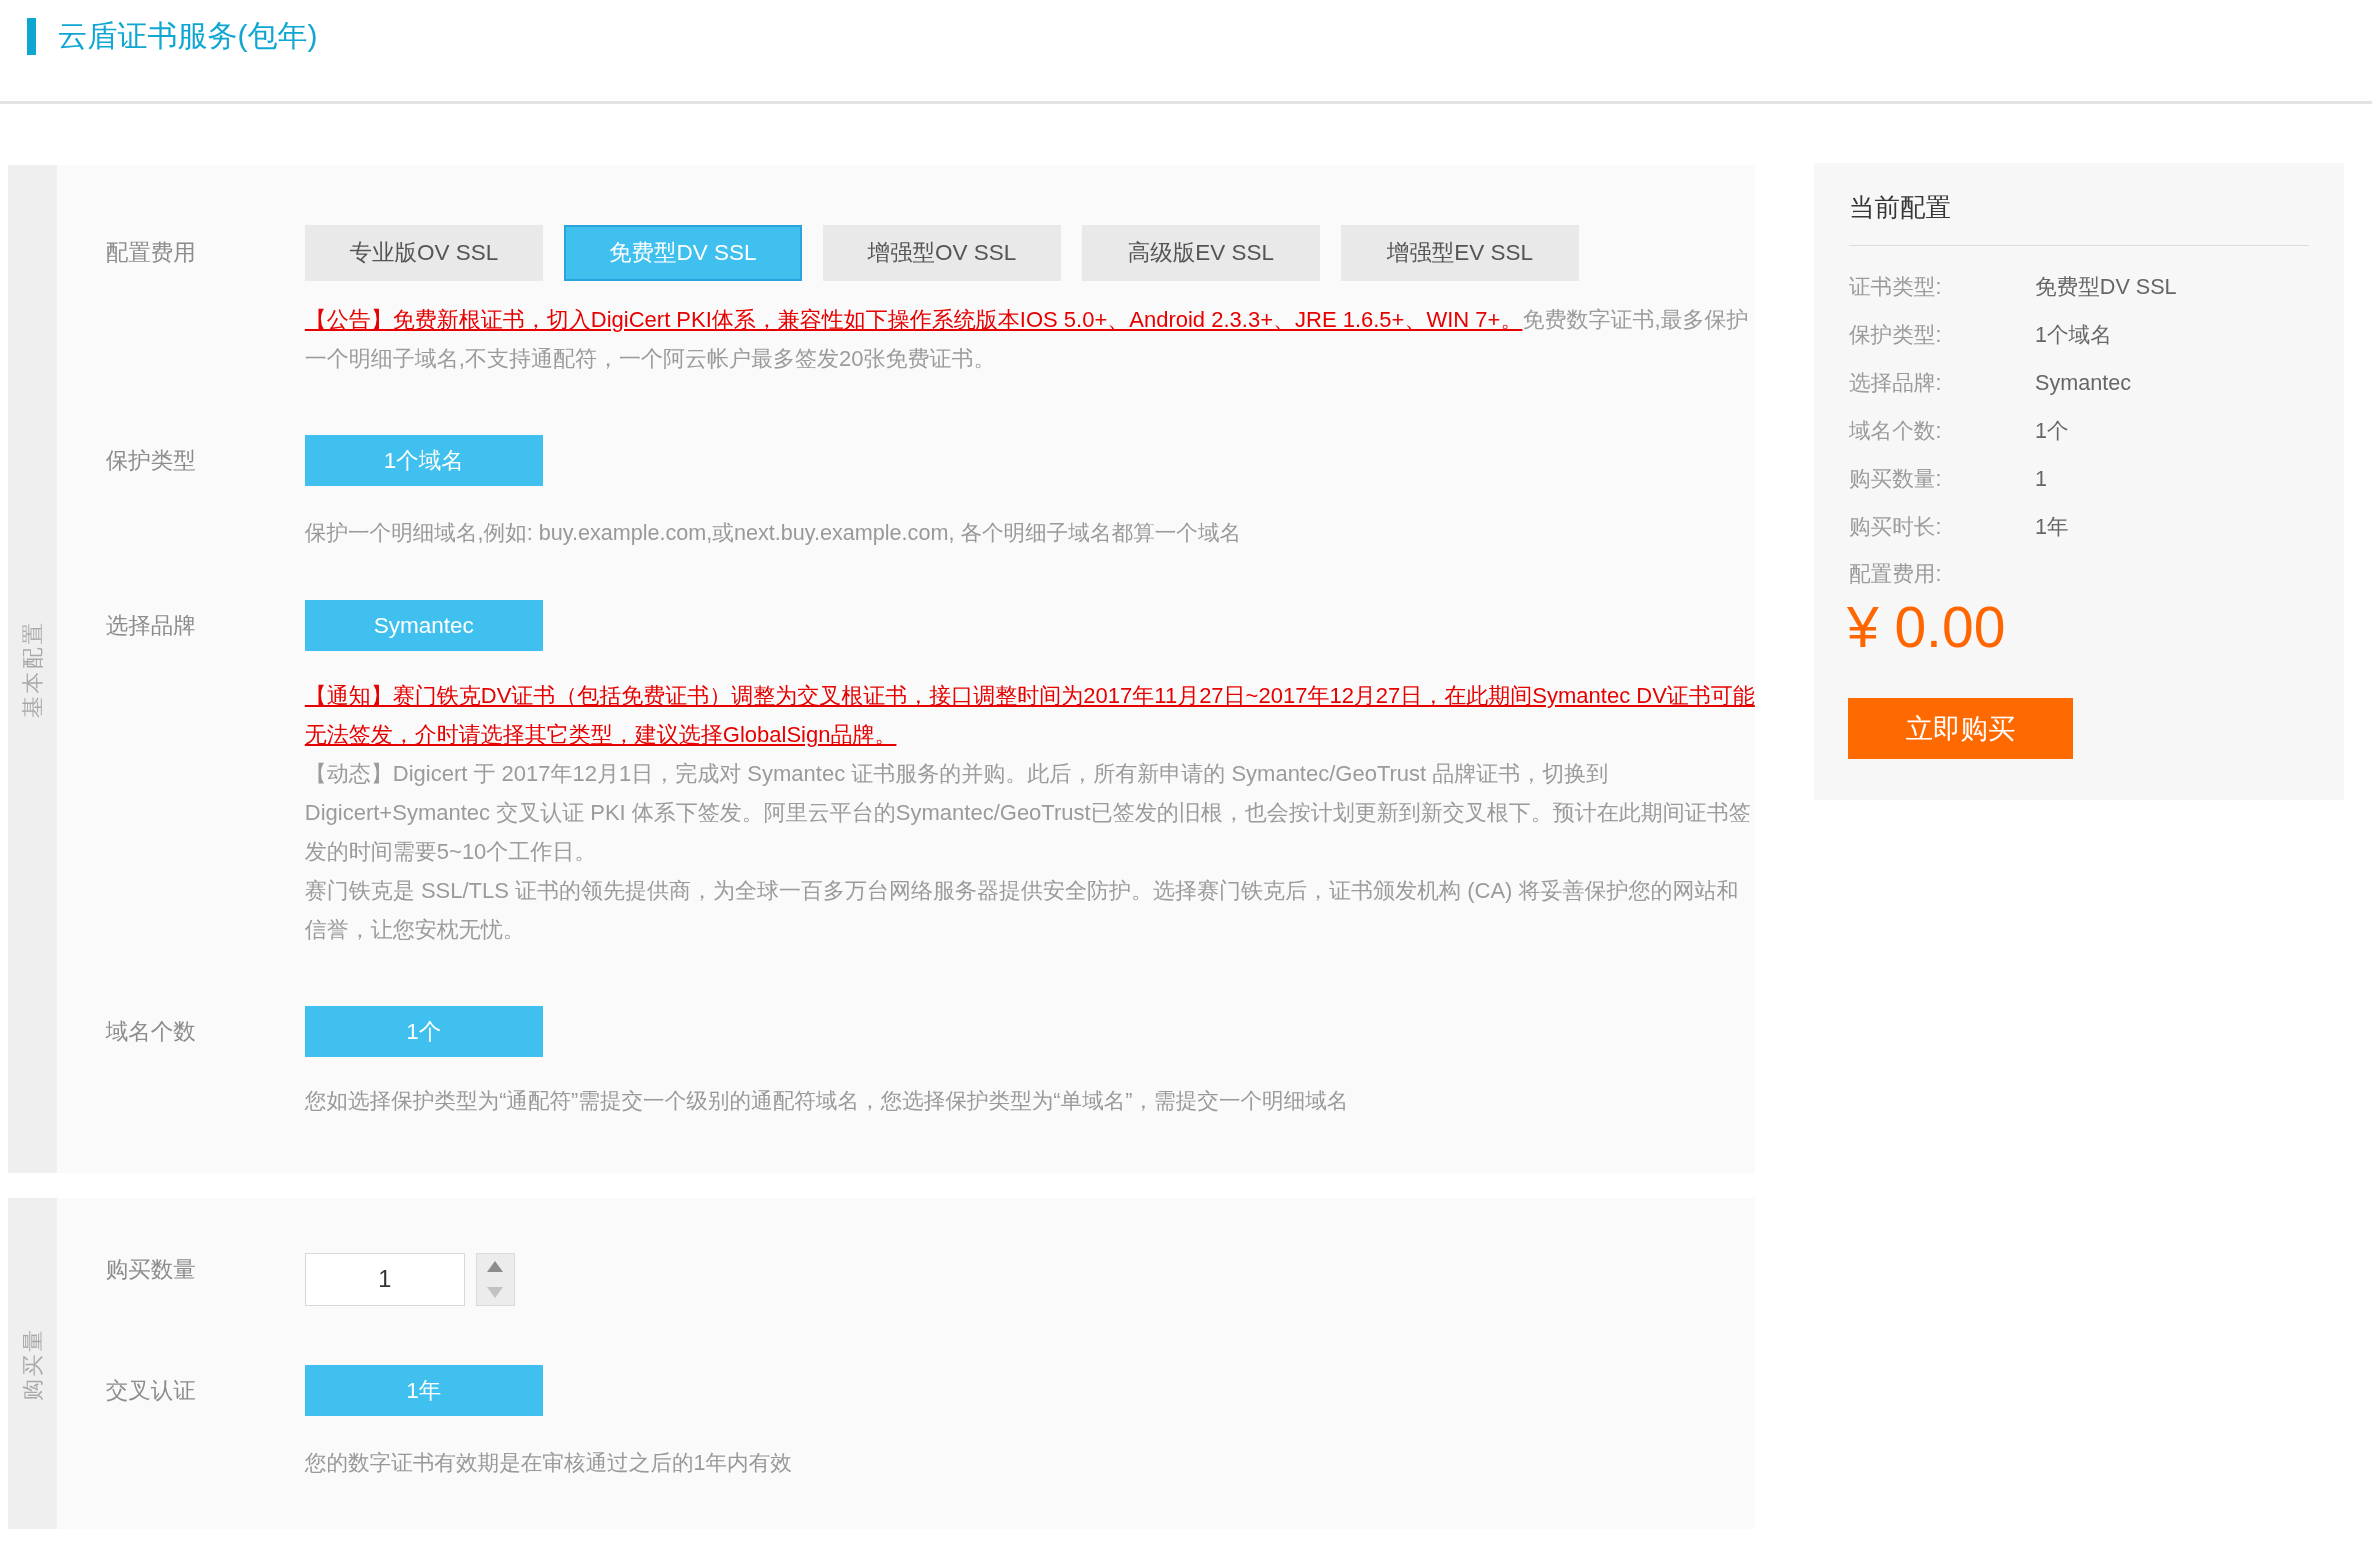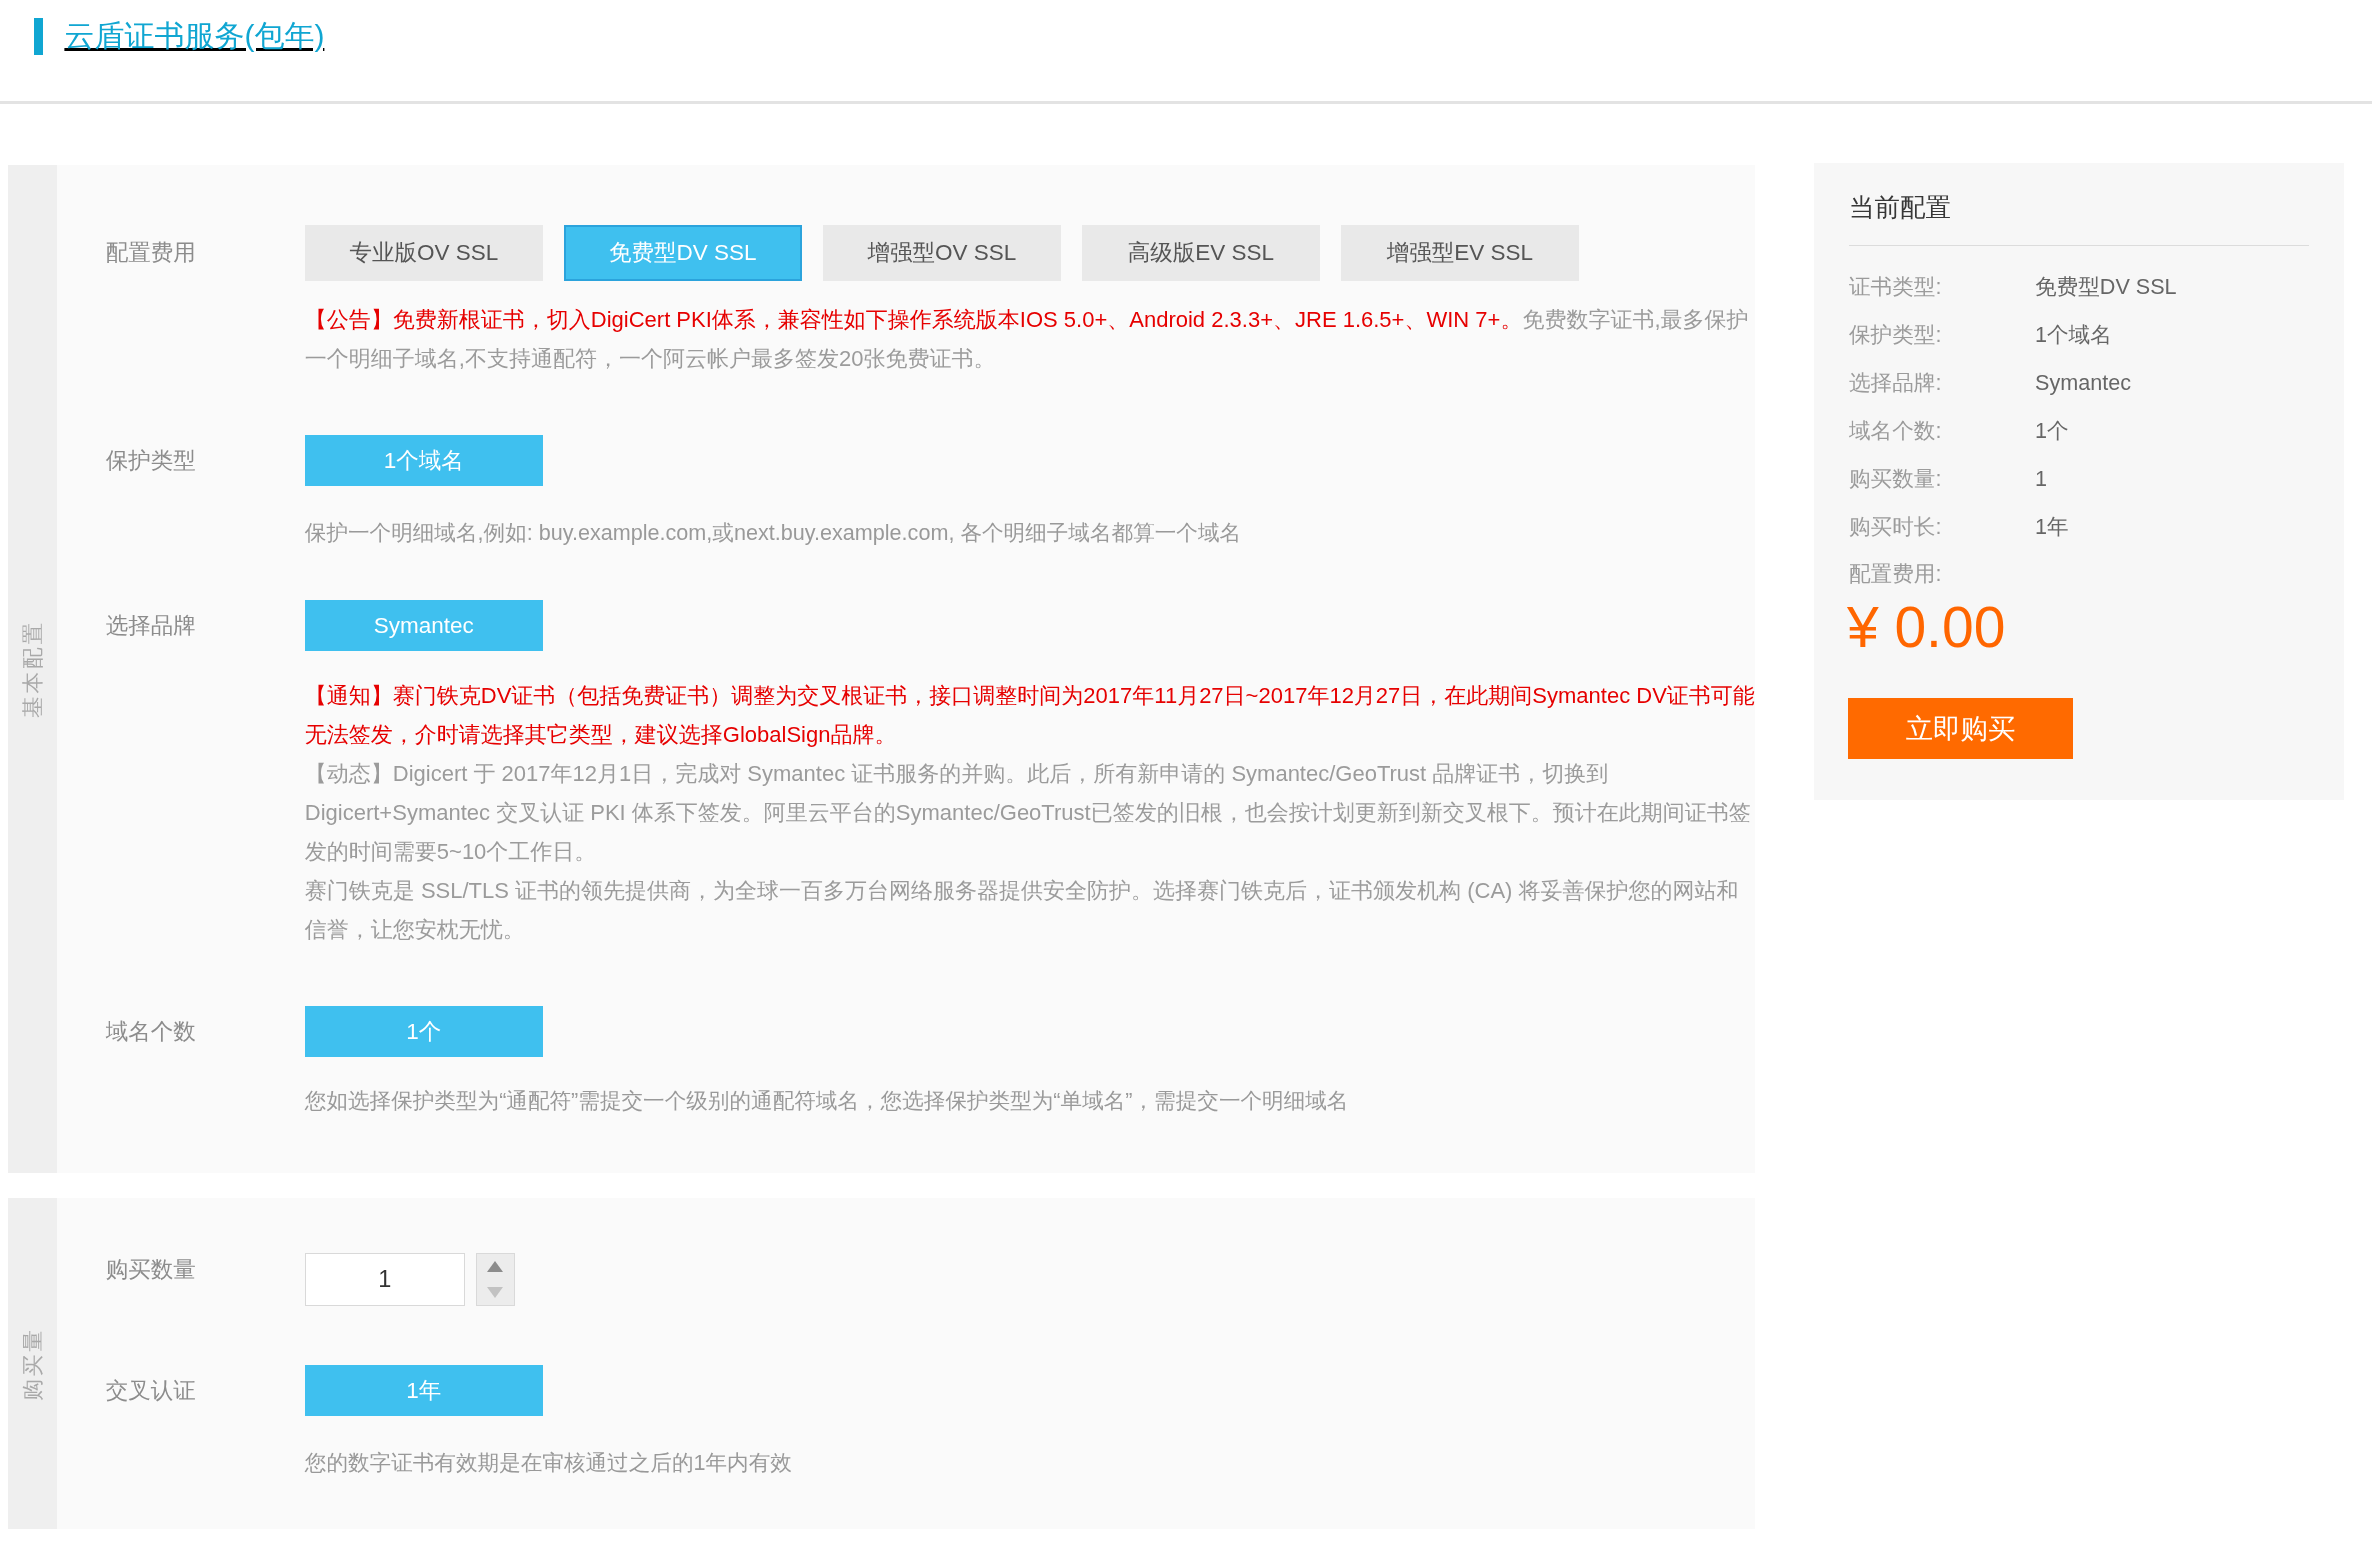--- a/index.html
+++ b/index.html
@@ -4,21 +4,21 @@
 <style>
   * { margin:0; padding:0; box-sizing:border-box; }
   html,body { background:#fff; }
   body {
     width:2373px; height:1555px; position:relative;
     font-family:"Liberation Sans","DejaVu Sans",sans-serif;
     overflow:hidden;
   }
 
   
-  .page-header { position:absolute; left:34px; top:15.7px; display:flex; align-items:center;text-decoration:underline; }
+  .page-header { position:absolute; left:27px; top:15.7px; display:flex; align-items:center; }
   .title-accent { width:8.8px; height:37px; background:#10a6d2; margin-right:21.6px; }
   .page-title { font-size:30px; font-weight:400; color:#10a6d2; }
   .top-divider { position:absolute; left:0; top:101px; width:2373px; height:2.9px; background:#e3e3e3; }
 
   
   .section { position:absolute; left:7.8px; width:1747px; background:#fafafa; }
   .section-basic { top:165px; height:1008px; }
   .section-purchase { top:1198px; height:331px; }
   .side-strip { position:absolute; left:0; top:0; width:49px; height:100%; background:#efefef; }
   .v-label {
@@ -39,21 +39,21 @@
 
   
   .option-btn {
     position:absolute; left:297px; width:238px; height:51px; line-height:51px;
     text-align:center; background:#3fc0ef; color:#fff; font-size:22.5px; cursor:pointer;
   }
 
   .desc { position:absolute; left:297px; color:#999; font-size:21.6px; white-space:nowrap; }
 
   .flow-text { position:absolute; left:297px; width:1453px; font-size:22px; line-height:39px; }
-  .red  { color:#e60000; }
+  .red  { color:#e60000;text-decoration:underline; }
   .gray { color:#9b9b9b; }
 
   
   .qty-input {
     position:absolute; left:297px; top:55px; width:160px; height:53px;
     border:1px solid #d9d9d9; background:#fff; text-align:center;
     font-size:23.5px; color:#333; font-family:inherit;
   }
   .stepper {
     position:absolute; left:468px; top:55px; width:39px; height:53px;

